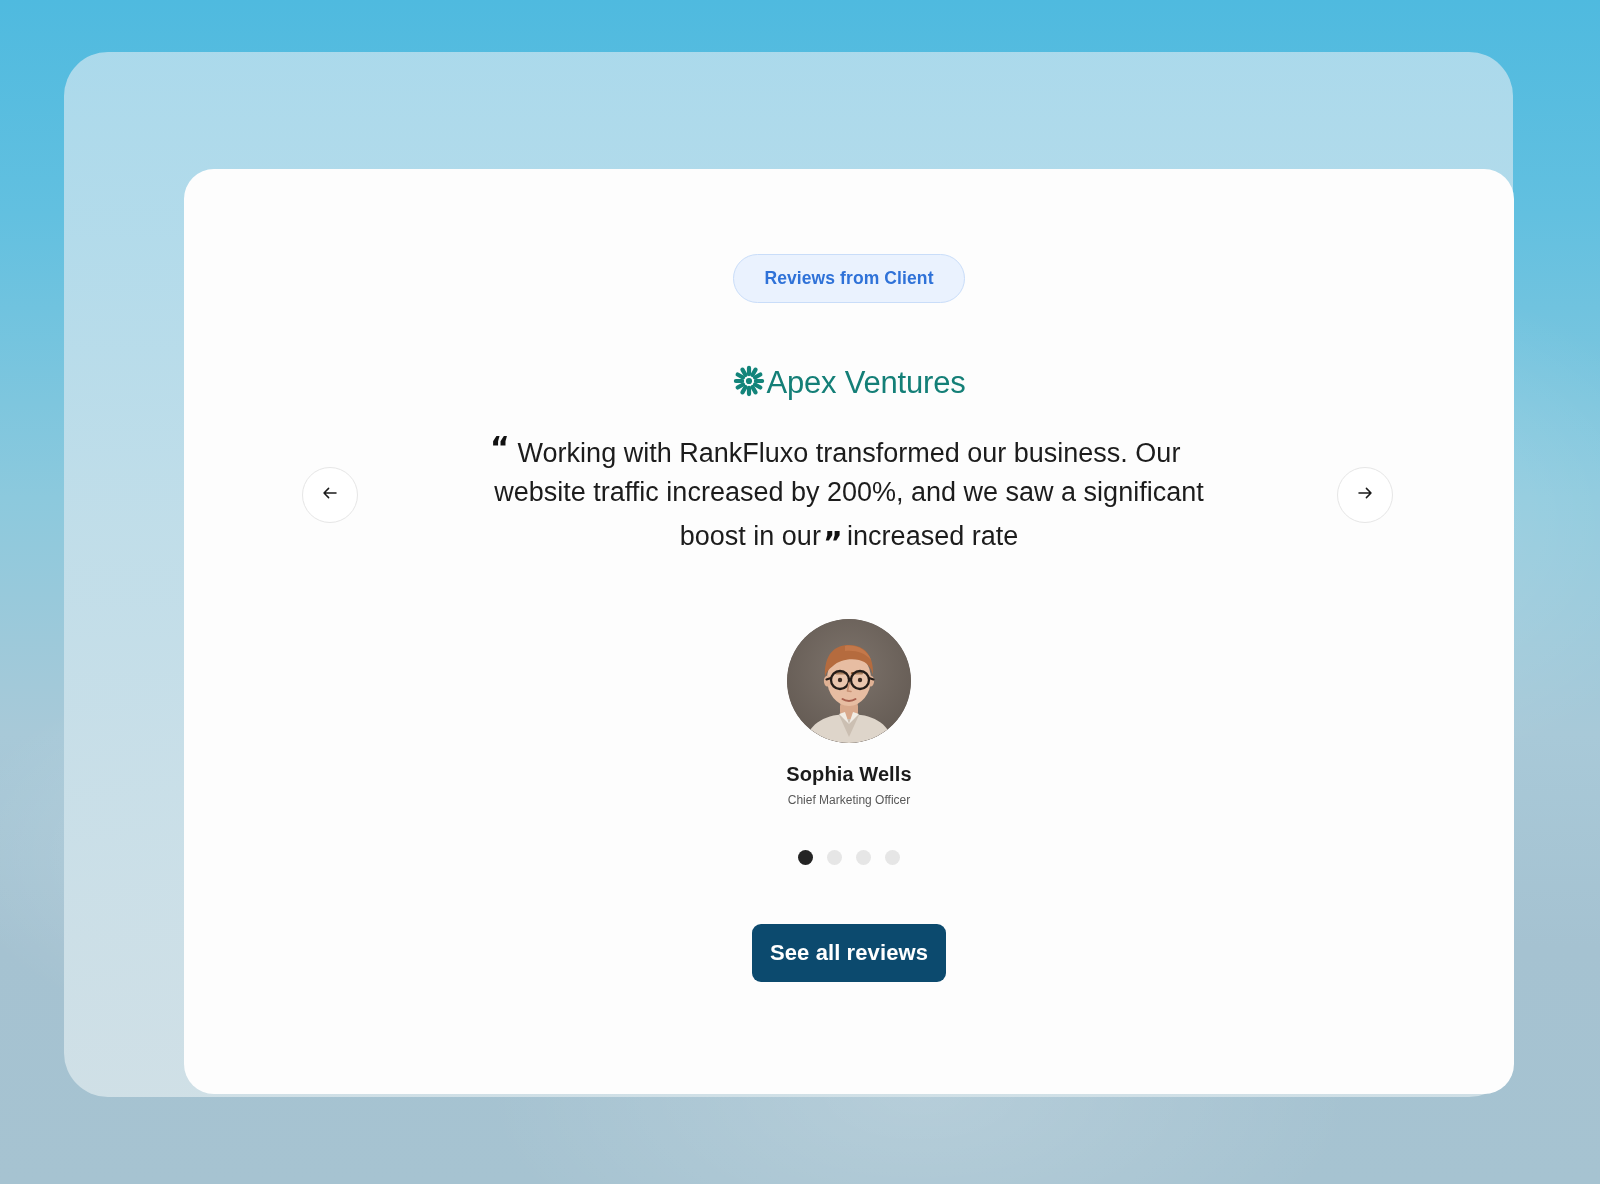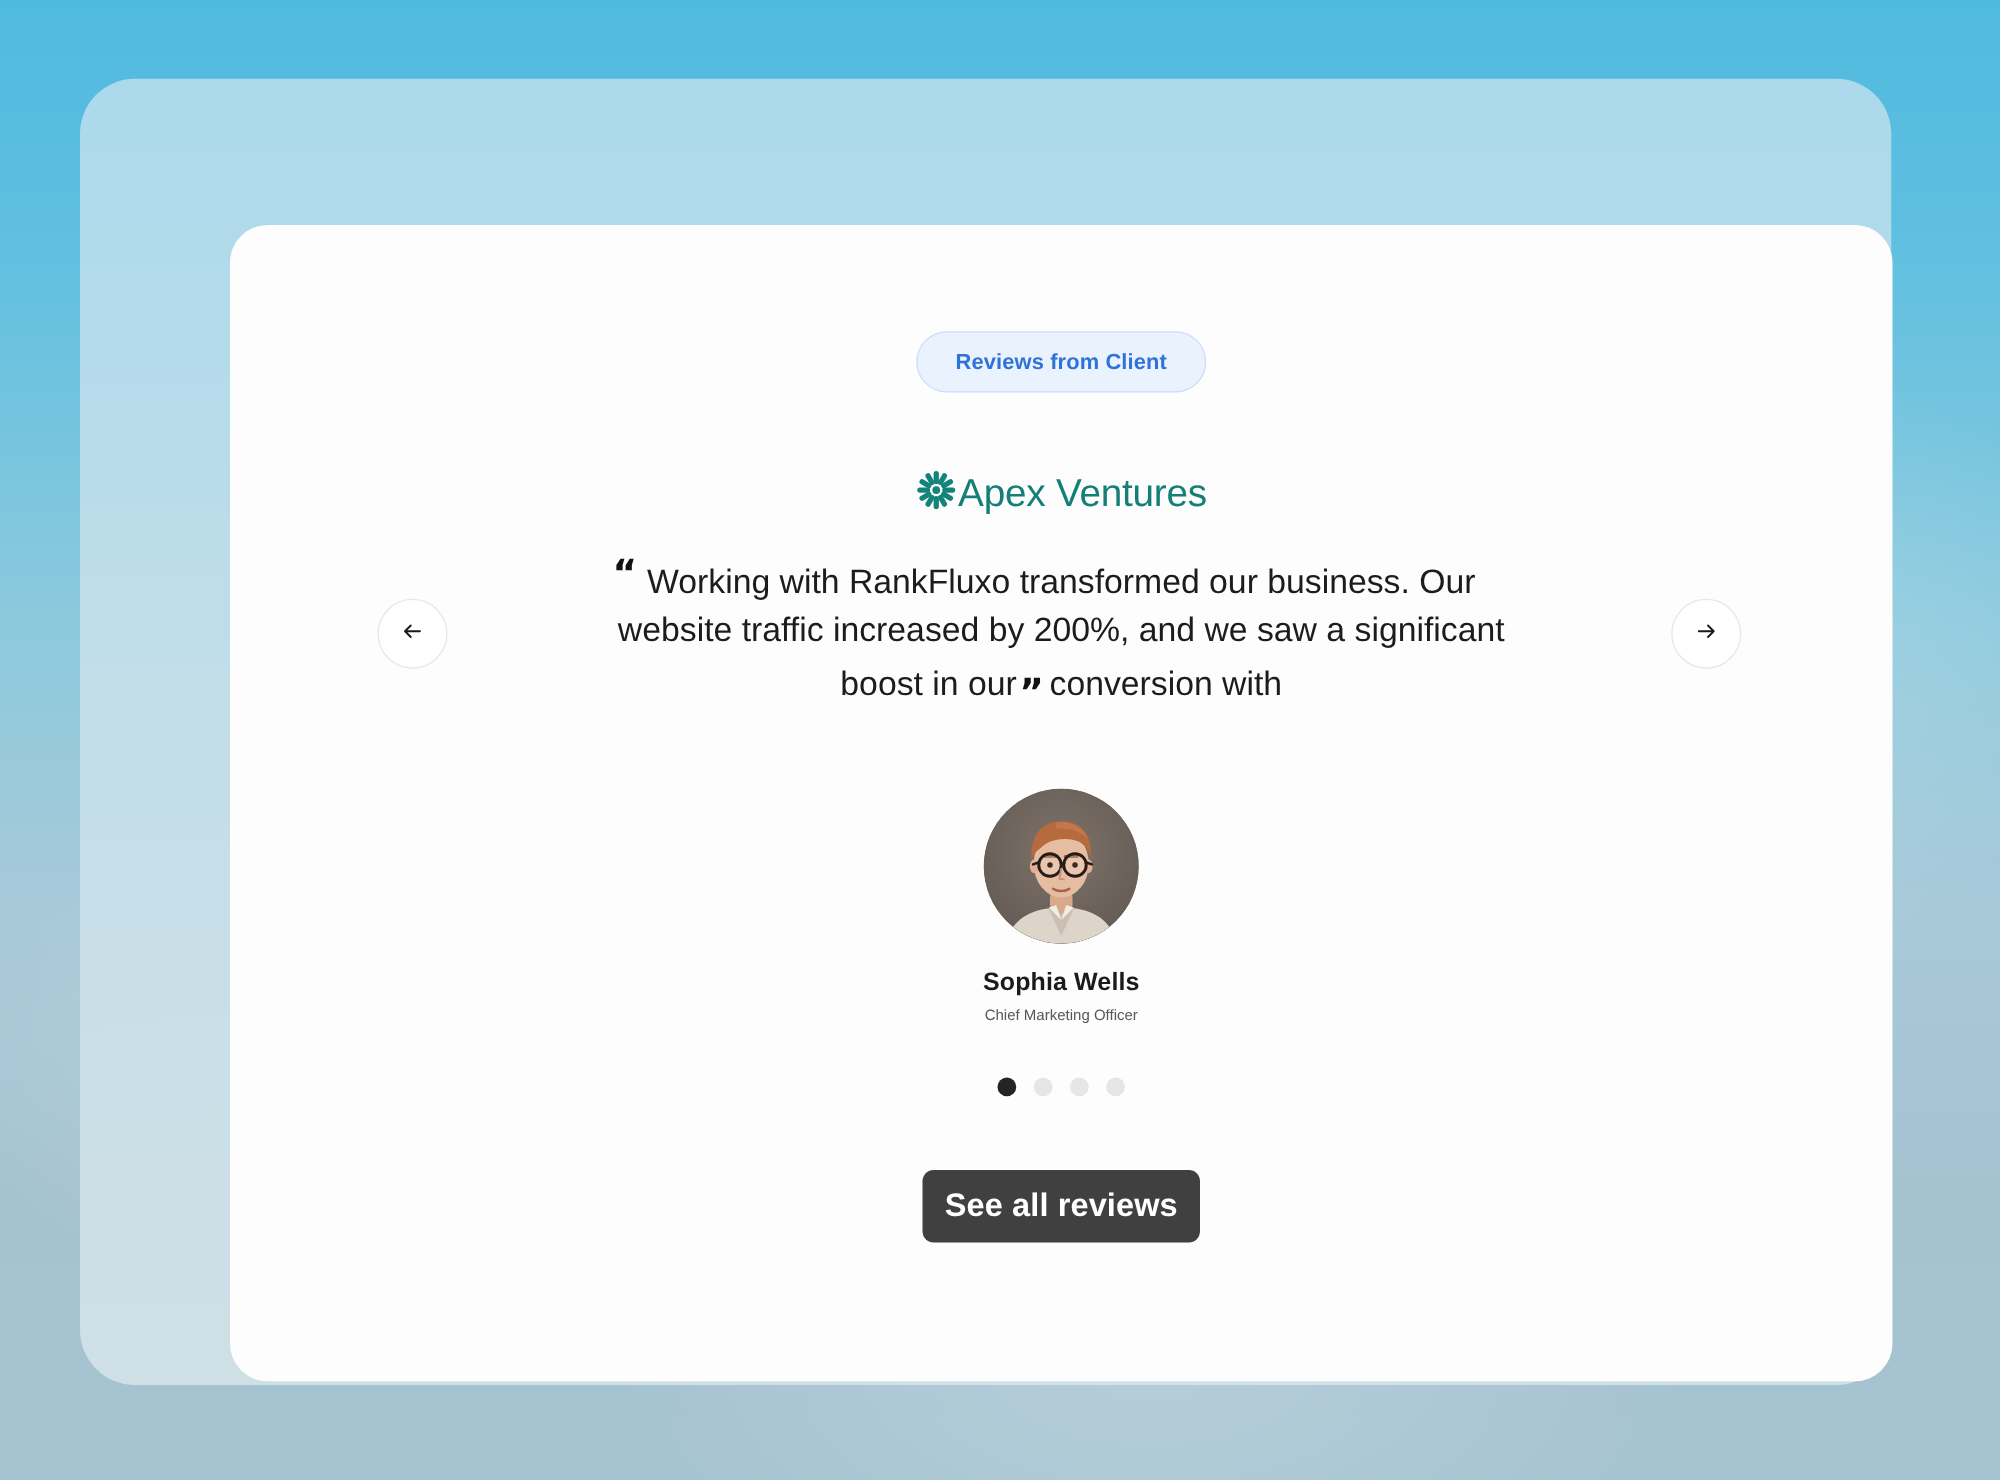--- a/index.html
+++ b/index.html
@@ -48,21 +48,21 @@
     width: 55%;
     height: 35%;
     background: radial-gradient(ellipse at center, rgba(255,255,255,0.18) 0%, rgba(255,255,255,0) 70%);
     pointer-events: none;
   }
 
   
   .frame {
     position: absolute;
     left: 64px;
-    top: 63px;
+    top: 52px;
     width: 1449px;
     height: 1045px;
     border-radius: 44px;
     background: linear-gradient(180deg, rgba(176,219,236,0.95) 0%, rgba(196,223,234,0.93) 45%, rgba(211,226,232,0.92) 100%);
   }
 
   
   .card {
     position: absolute;
     left: 120px;
@@ -211,24 +211,24 @@
   }
   .dot.active { background: #242424; }
 
   
   .cta {
     margin-top: 59px;
     height: 58px;
     padding: 0 18px;
     border: none;
     border-radius: 9px;
-    background: #404040;
+    background: #0c4a6e;
     color: #ffffff;
     font-family: "Liberation Sans", sans-serif;
-    font-size: 26px;
+    font-size: 22px;
     font-weight: bold;
     letter-spacing: 0.1px;
     cursor: pointer;
     white-space: nowrap;
   }
 </style>
 </head>
 <body>
 
 <div class="bg-wash-a"></div>
@@ -296,21 +296,21 @@
           <svg width="20" height="20" viewBox="0 0 20 20" aria-hidden="true">
             <path d="M16 10 H4 M8.6 5.4 L4 10 L8.6 14.6" fill="none" stroke="#1a1a1a" stroke-width="1.5" stroke-linecap="round" stroke-linejoin="round"></path>
           </svg>
         </span>
       </div>
 
       <div class="quote-wrap">
         <span class="qmark qmark-open">“</span>
         <div class="quote-text">
           <span>Working with RankFluxo transformed our business. Our website traffic increased by 200%, and we saw a significant boost in our</span><span class="qmark qmark-close">”</span>
-          <span>conversion with</span>
+          <span>increased rate</span>
         </div>
       </div>
 
       <div class="nav-btn nav-next">
         <span>
           <svg width="20" height="20" viewBox="0 0 20 20" aria-hidden="true">
             <path d="M4 10 H16 M11.4 5.4 L16 10 L11.4 14.6" fill="none" stroke="#1a1a1a" stroke-width="1.5" stroke-linecap="round" stroke-linejoin="round"></path>
           </svg>
         </span>
       </div>

